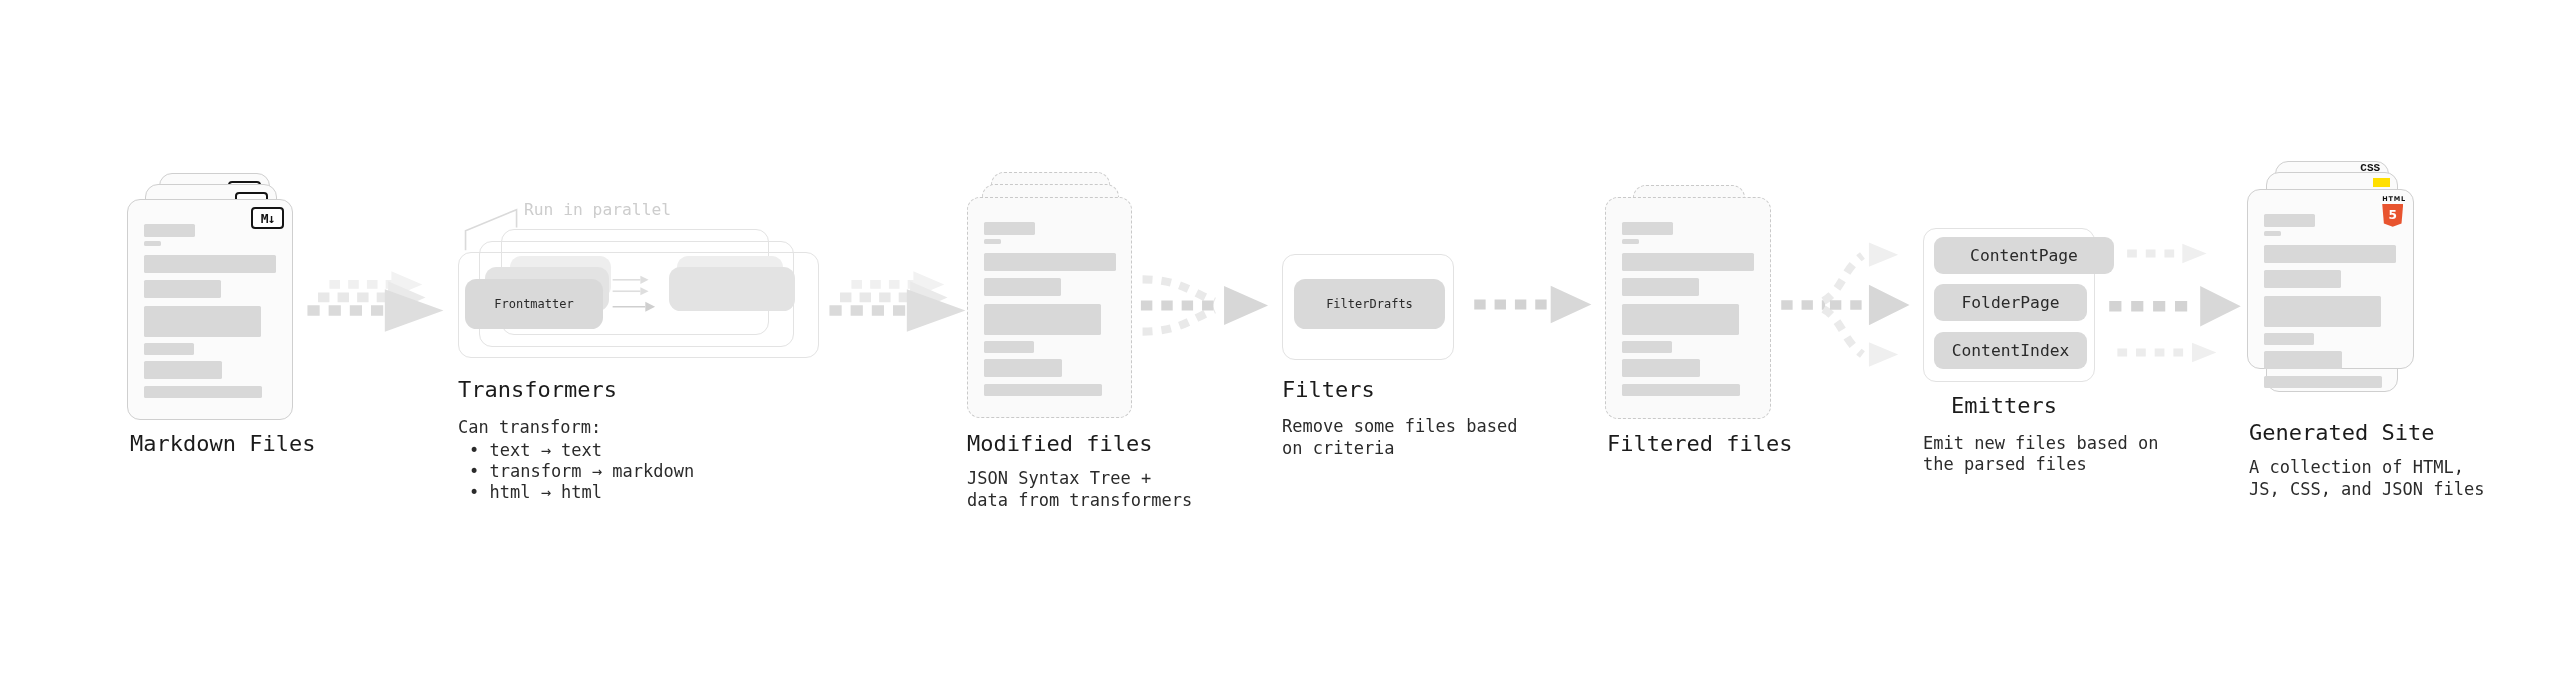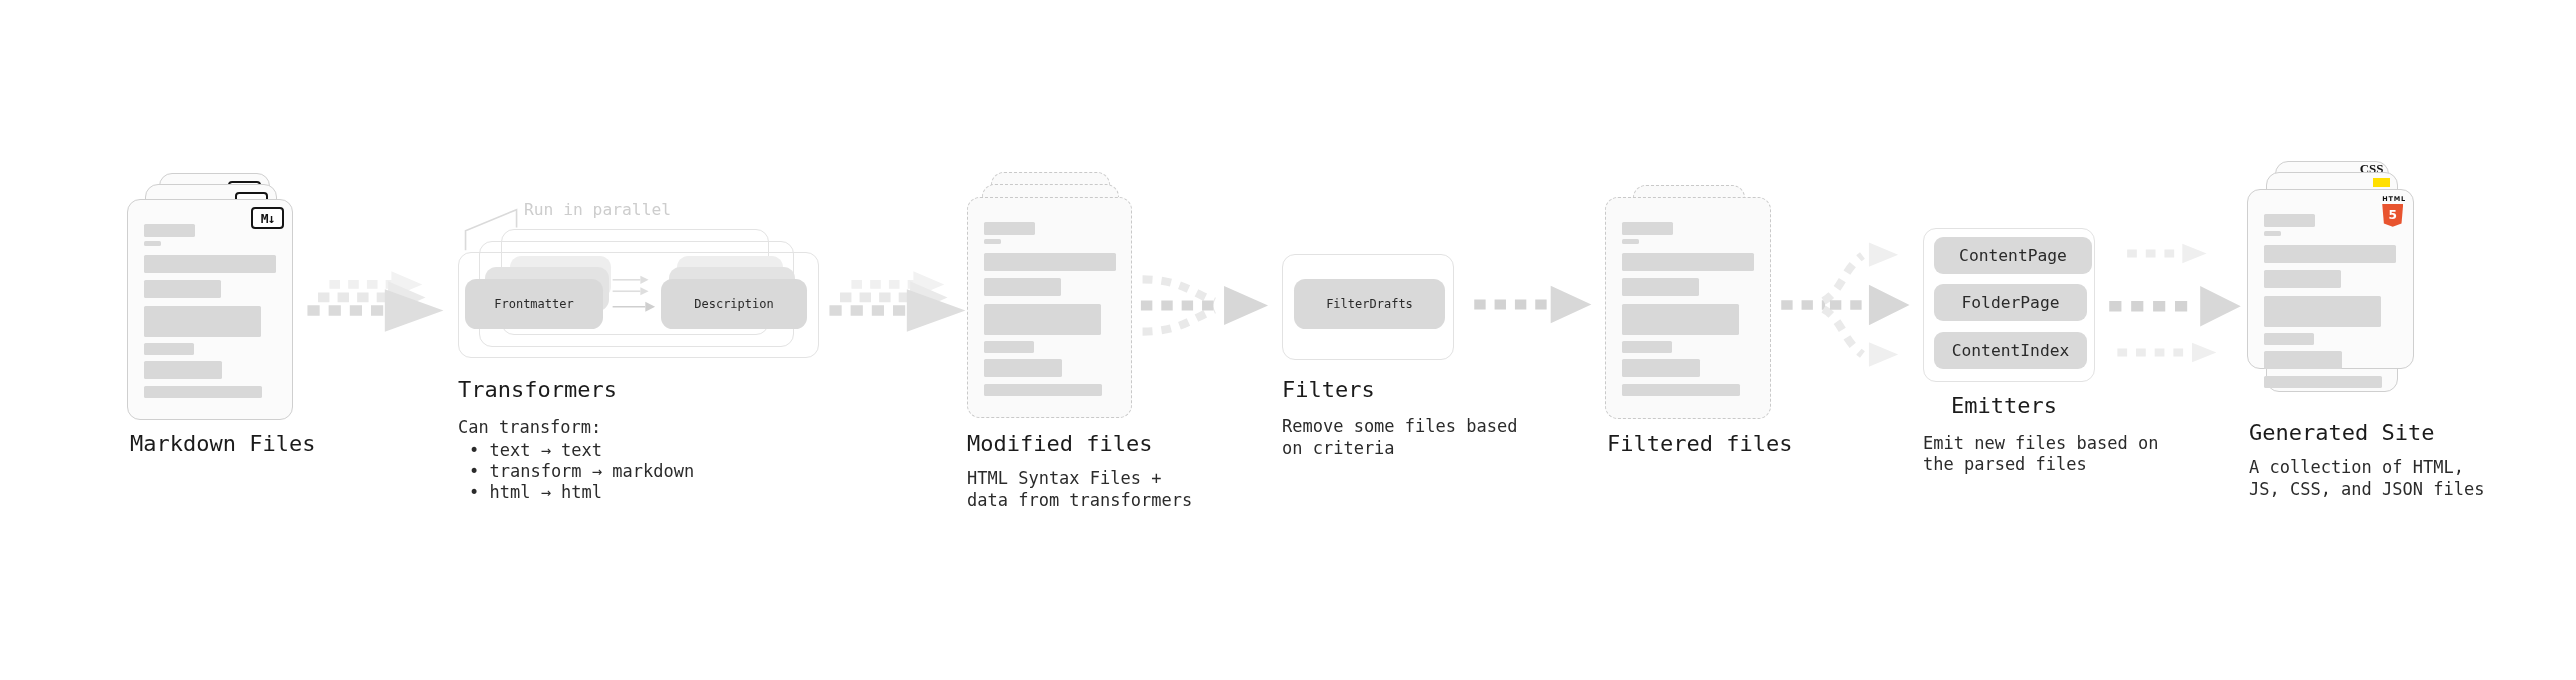--- a/index.html
+++ b/index.html
@@ -33,21 +33,21 @@
 
   .pill{position:absolute;background:#d9d9d9;border-radius:11.4px;display:flex;align-items:center;
         justify-content:center;font-size:12px;color:#2a2a2a;white-space:nowrap;}
   .pill.g1{background:#e3e3e3;}
   .pill.g2{background:#eeeeee;}
   .pill.small{border-radius:9px;font-size:16.3px;}
 
   svg.arrow{position:absolute;overflow:visible;}
 
   .cssbadge{position:absolute;top:3.3px;right:7.3px;width:21px;text-align:center;}
-  .cssbadge .t{font-family:Liberation Serif, serif;font-size:13px;font-weight:bold;color:#111;line-height:7.3px;}
+  .cssbadge .t{font-family:Liberation Mono, monospace;font-size:11px;font-weight:bold;color:#111;line-height:7.3px;}
   .cssbadge .u{height:3.3px;background:#2e6de4;margin-top:0.8px;}
   .jsbadge{position:absolute;top:4.9px;right:7.3px;width:17px;height:9px;background:#ffdf00;}
   .html5{position:absolute;top:5.7px;right:9.8px;width:21px;text-align:center;}
   .html5 .t{font-family:"DejaVu Sans","Liberation Sans",sans-serif;font-size:6.5px;font-weight:bold;letter-spacing:0.8px;color:#111;line-height:7.3px;}
   .html5 .shield{width:21px;height:23px;background:#e8542f;clip-path:polygon(0 0,100% 0,92% 86%,50% 100%,8% 86%);
                  color:#fff;font-size:12.2px;font-weight:bold;display:flex;align-items:center;justify-content:center;margin-top:0.8px;
                  font-family:"DejaVu Sans","Liberation Sans",sans-serif;}
 </style>
 </head>
 <body>
@@ -101,21 +101,20 @@
   <svg class="arrow" style="left:611px;top:274px;" width="49" height="41" viewBox="0 0 60 50">
     <line x1="2" y1="7" x2="36" y2="7" stroke="#dedede" stroke-width="2"></line>
       <polygon points="36,2 36,12 46,7" fill="#dedede"></polygon>
     <line x1="2" y1="21" x2="36" y2="21" stroke="#dedede" stroke-width="2"></line>
       <polygon points="36,16 36,26 46,21" fill="#dedede"></polygon>
     <line x1="2" y1="40" x2="42" y2="40" stroke="#cfcfcf" stroke-width="2"></line>
       <polygon points="42,34 42,46 54,40" fill="#cfcfcf"></polygon>
   </svg>
 
   <div class="pill" style="left:465px;top:279px;width:138px;height:50px;">Frontmatter</div>
-  <div class="pill" style="left:661px;top:279px;width:146px;height:50px;">Description</div>
 
   <div class="heading" style="left:458px;top:377px;">Transformers</div>
   <div class="desc" style="left:458px;top:416px;">Can transform:</div>
   <div class="desc" style="left:469px;top:439px;">• text → text</div>
   <div class="desc" style="left:469px;top:460px;">• transform → markdown</div>
   <div class="desc" style="left:469px;top:481px;">• html → html</div>
 
   <svg class="arrow" style="left:827px;top:268px;" width="145" height="67" viewBox="0 0 178 82">
     <line x1="30" y1="20" x2="110" y2="20" stroke="#f0f0f0" stroke-width="11" stroke-dasharray="13 10"></line>
     <polygon points="106,4 106,36 144,20" fill="#f2f2f2"></polygon>
@@ -133,21 +132,21 @@
         <div class="bar b2"></div>
         <div class="bar b3"></div>
         <div class="bar b4"></div>
       <div class="bar b5"></div>
         <div class="bar b6"></div>
         <div class="bar b7"></div>
         <div class="bar b8"></div>
     </div>
   </div>
   <div class="heading" style="left:967px;top:431px;">Modified files</div>
-  <div class="desc" style="left:967px;top:467px;">HTML Syntax Files +</div>
+  <div class="desc" style="left:967px;top:467px;">JSON Syntax Tree +</div>
   <div class="desc" style="left:967px;top:489px;">data from transformers</div>
 
   <svg class="arrow" style="left:1136px;top:268px;" width="137" height="75" viewBox="0 0 168 92">
     <path d="M 8,14 C 52,14 66,28 96,41" fill="none" stroke="#e9e9e9" stroke-width="10" stroke-dasharray="12 11"></path>
     <path d="M 8,78 C 52,78 66,64 96,51" fill="none" stroke="#e9e9e9" stroke-width="10" stroke-dasharray="12 11"></path>
     <line x1="6" y1="46" x2="104" y2="46" stroke="#d5d5d5" stroke-width="12" stroke-dasharray="14 11"></line>
     <polygon points="108,22 108,70 162,46" fill="#d7d7d7"></polygon>
   </svg>
 
   <div class="panel" style="left:1282px;top:254px;width:172px;height:106px;"></div>
@@ -180,21 +179,21 @@
     <line x1="4" y1="85" x2="58" y2="85" stroke="#d5d5d5" stroke-width="12" stroke-dasharray="14 11"></line>
     <path d="M 56,80 C 78,68 80,42 104,24" fill="none" stroke="#eaeaea" stroke-width="10" stroke-dasharray="12 11"></path>
     <polygon points="112,8 112,38 148,23" fill="#efefef"></polygon>
     <path d="M 56,90 C 78,102 80,128 104,146" fill="none" stroke="#eaeaea" stroke-width="10" stroke-dasharray="12 11"></path>
     <polygon points="112,131 112,161 148,146" fill="#efefef"></polygon>
     <line x1="64" y1="85" x2="108" y2="85" stroke="#d5d5d5" stroke-width="12" stroke-dasharray="14 11"></line>
     <polygon points="112,60 112,110 162,85" fill="#d7d7d7"></polygon>
   </svg>
 
   <div class="panel" style="left:1923px;top:228px;width:172px;height:154px;"></div>
-  <div class="pill small" style="left:1934px;top:237px;width:158px;height:37px;">ContentPage</div>
+  <div class="pill small" style="left:1934px;top:237px;width:180px;height:37px;">ContentPage</div>
   <div class="pill small" style="left:1934px;top:284px;width:153px;height:37px;">FolderPage</div>
   <div class="pill small" style="left:1934px;top:332px;width:153px;height:37px;">ContentIndex</div>
   <div class="heading" style="left:1923px;top:393px;margin-left:28px;">Emitters</div>
   <div class="desc" style="left:1923px;top:432px;">Emit new files based on</div>
   <div class="desc" style="left:1923px;top:453px;">the parsed files</div>
 
   <svg class="arrow" style="left:2106px;top:238px;" width="138" height="134" viewBox="0 0 170 165">
     <line x1="26" y1="19" x2="90" y2="19" stroke="#ececec" stroke-width="10" stroke-dasharray="12 11"></line>
     <polygon points="94,7 94,31 124,19" fill="#efefef"></polygon>
     <line x1="4" y1="84" x2="112" y2="84" stroke="#d3d3d3" stroke-width="13" stroke-dasharray="15 12"></line>

